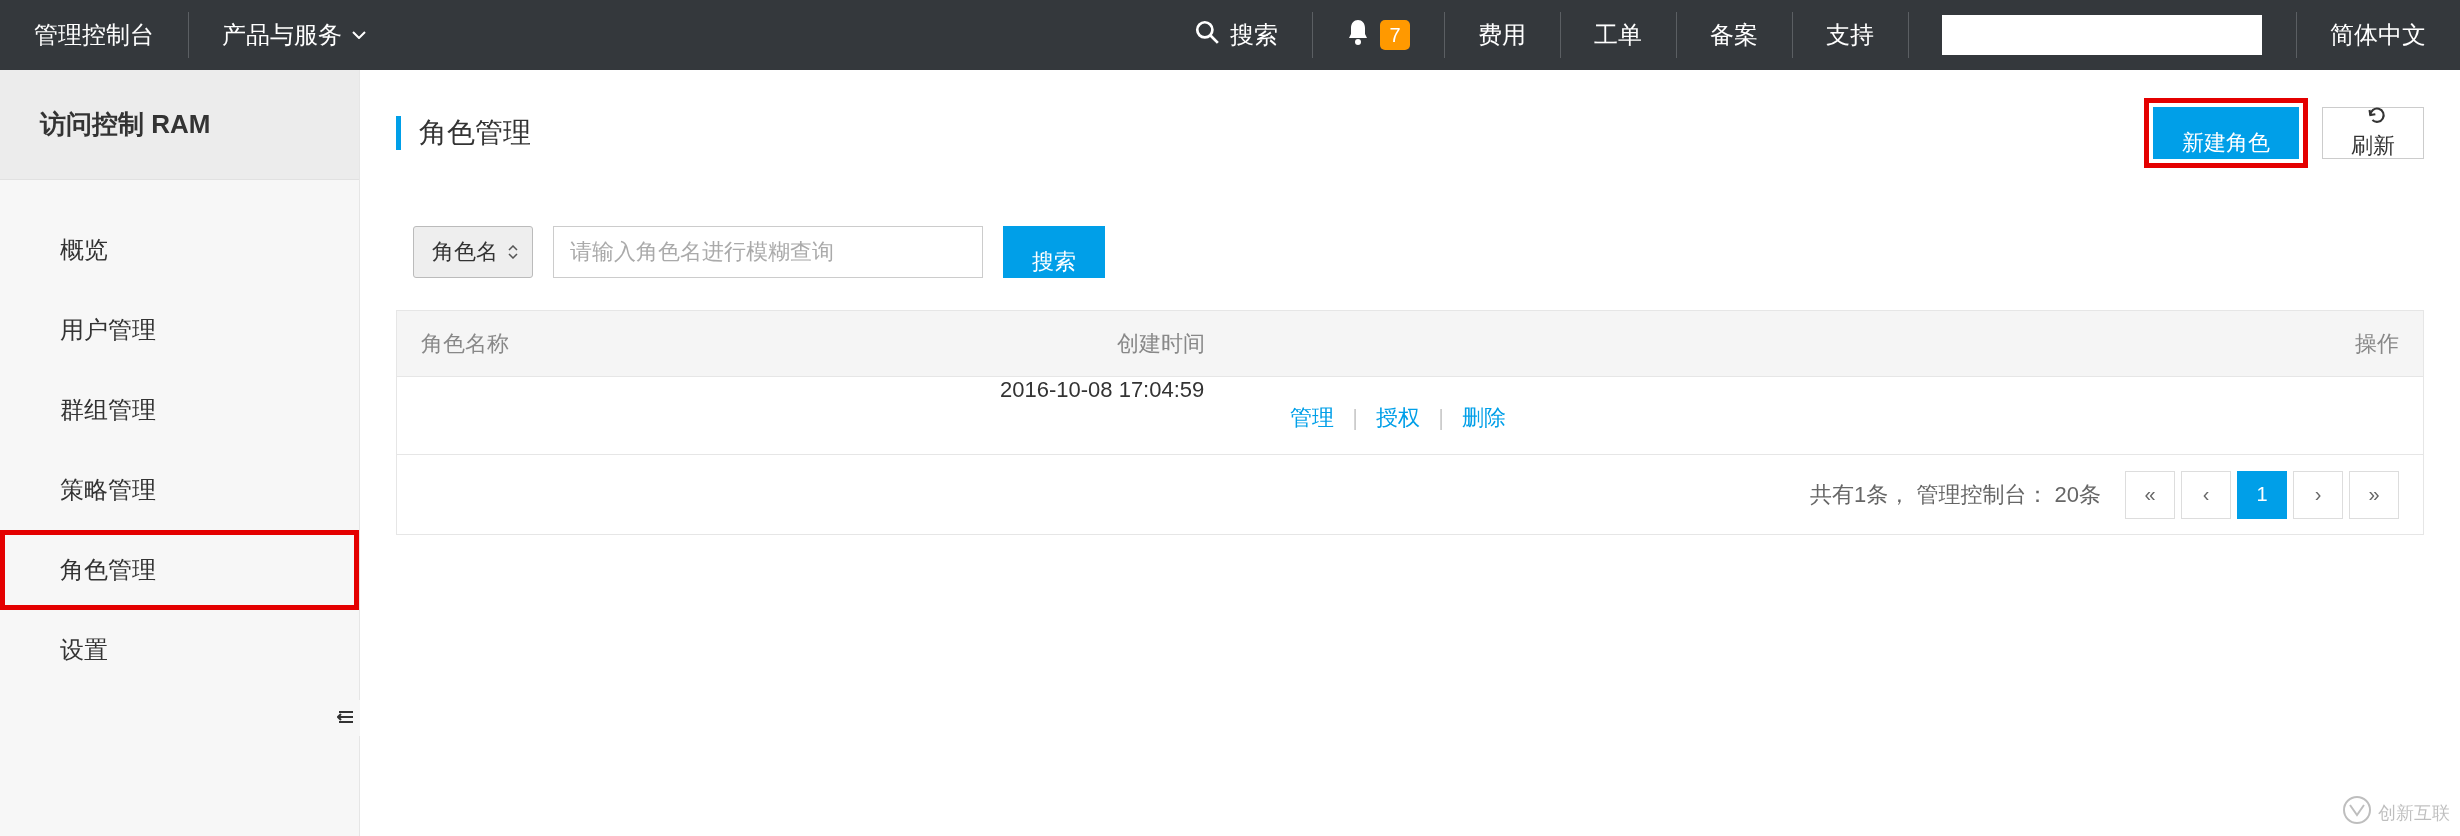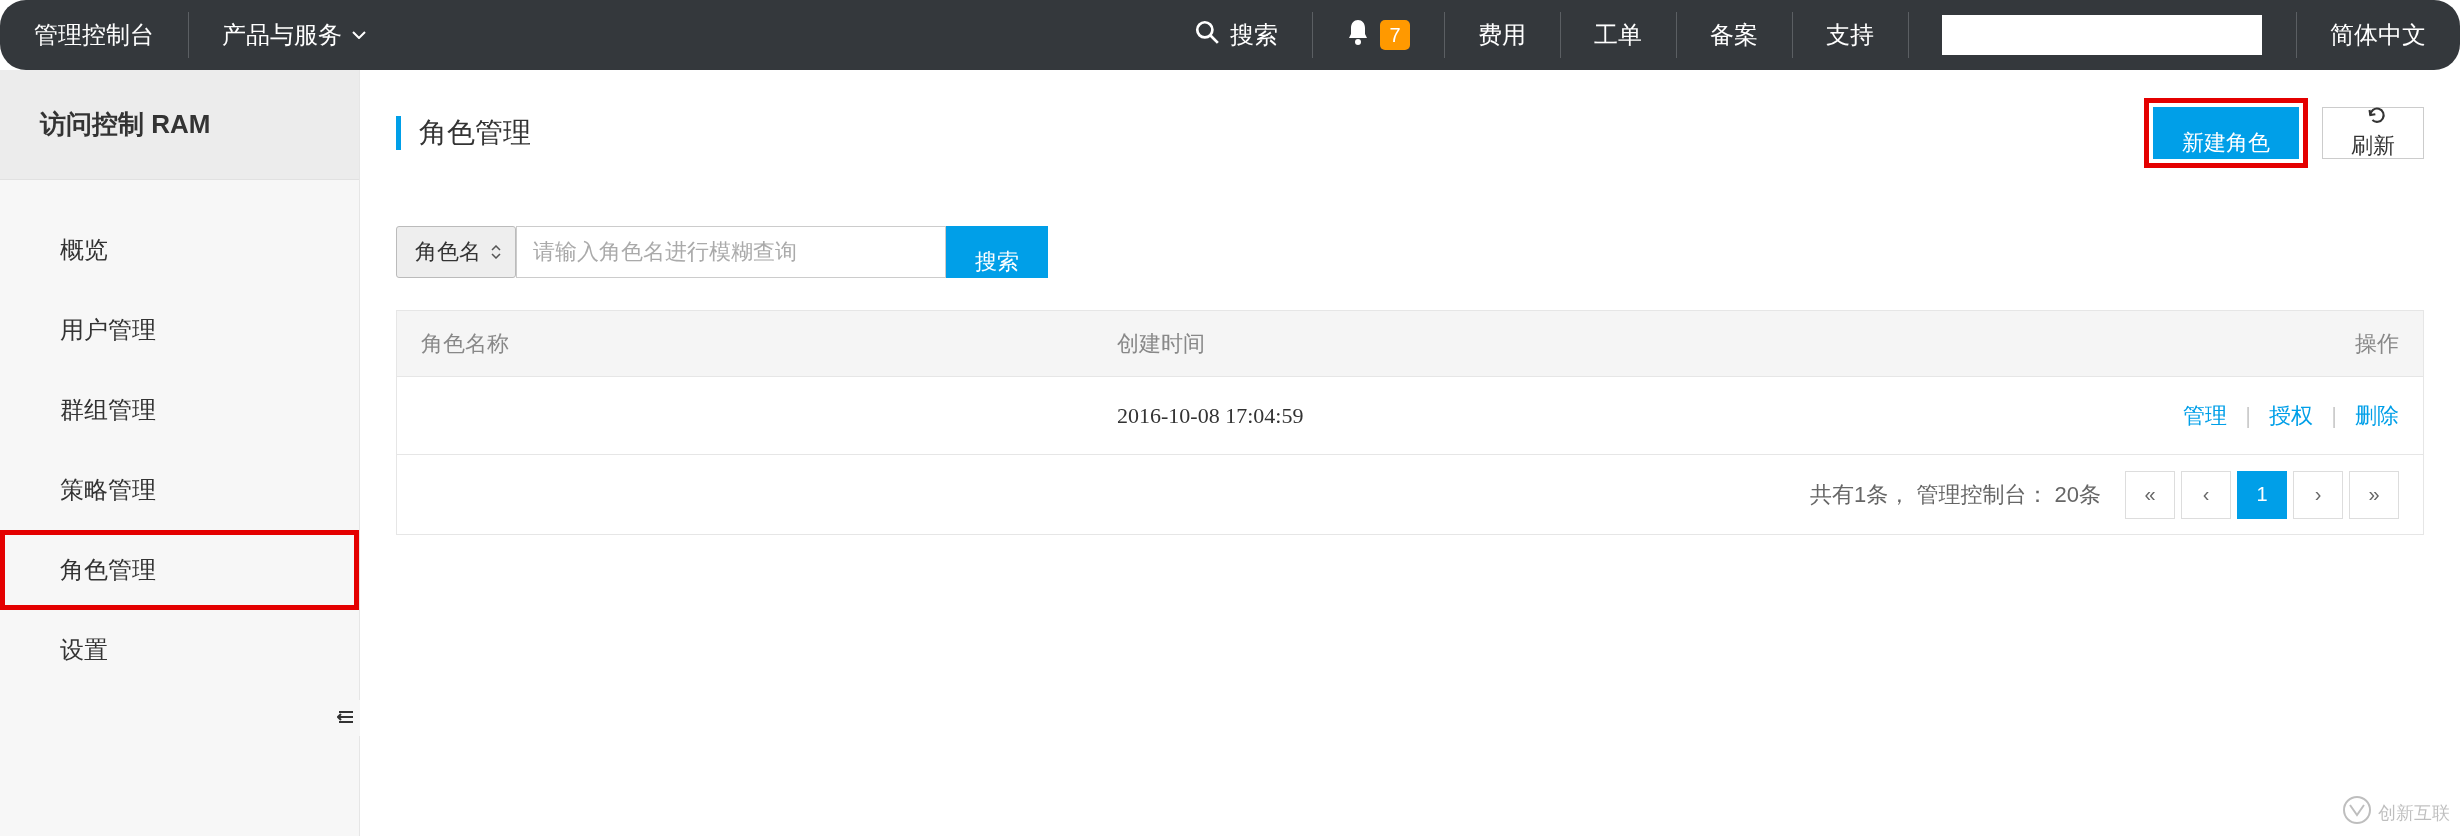--- a/index.html
+++ b/index.html
@@ -1,20 +1,20 @@
 <!DOCTYPE html>
 <html><head>
 <meta charset="utf-8">
 <style>
   * { box-sizing: border-box; margin: 0; padding: 0; }
   html, body { width: 2460px; height: 836px; font-family: "Helvetica Neue", Helvetica, Arial, "PingFang SC", "Microsoft YaHei", sans-serif; font-size: 22px; color: #333; background: #fff; }
   body { position: relative; }
 
   
-  .topbar { height: 70px; width: 100%; background: #34383c; color: #fff; display: flex; align-items: stretch; font-size: 24px; border-radius: 26px; }
+  .topbar { height: 70px; width: 100%; background: #34383c; color: #fff; display: flex; align-items: stretch; font-size: 24px; }
   .topbar .left { display: flex; align-items: stretch; }
   .topbar .cell { display: flex; align-items: center; padding: 0 34px; position: relative; }
   .topbar .cell + .cell::before { content:""; position:absolute; left:0; top:12px; bottom:12px; width:1px; background:#5b5f63; }
   .topbar .dropdown-caret { display:inline-block; margin-left:10px; }
   .topbar .dropdown-caret svg { width:14px; height:8px; display:block; }
   .topbar .spacer { flex: 1; }
   .topbar .right { display: flex; align-items: stretch; }
   .topbar .search-cell svg { width:26px; height:26px; margin-right:10px; }
   .topbar .bell-cell svg { width:24px; height:28px; }
   .topbar .badge { background:#f90; color:#fff; border-radius:5px; min-width:30px; height:30px; line-height:30px; text-align:center; font-size:20px; margin-left:10px; padding:0 4px; }
@@ -39,33 +39,33 @@
   .title-marker { width: 5px; height: 34px; background: #009fe8; margin-right: 18px; }
   .page-title { font-size: 28px; font-weight: 500; color: #333; }
   .header-actions { display:flex; align-items:center; gap: 14px; }
   .btn { height: 52px; padding: 0 28px; display:inline-flex; align-items:flex-end; justify-content:center; font-size: 22px; cursor:pointer; border:1px solid transparent; white-space:nowrap; }
   .btn-primary { background:#009fe8; color:#fff; }
   .btn-default { background:#fff; color:#333; border:1px solid #ccc;flex-direction:column; }
   .btn-default svg { width:20px; height:20px; margin-right:8px; }
   .highlight-box { border: 5px solid #e40000; padding: 4px; }
 
   
-  .search-row { display:flex; align-items:center; margin-top: 60px; }
+  .search-row { display:flex; align-items:center; gap: 20px; margin-top: 60px; margin-left: 17px; }
   .select-like { height: 52px; padding: 0 14px 0 18px; border:1px solid #bbb; background:#eee; display:inline-flex; align-items:center; gap:10px; font-size: 22px; color:#333; cursor:pointer; border-radius:3px; }
   .select-like .spinner { display:flex; flex-direction:column; gap:2px; }
   .select-like .spinner svg { width:10px; height:6px; display:block; }
   .search-input { height: 52px; width: 430px; border:1px solid #ccc; padding: 12px 16px; font-size: 22px; color:#333; outline:none; }
   .search-input::placeholder { color:#aaa; }
 
   
   .table-wrap { margin-top: 32px; border:1px solid #e6e6e6; border-bottom:none; }
   .t-head { height: 66px; background:#f5f5f5; display:flex; align-items:center; color:#888; font-size:22px; border-bottom:1px solid #e6e6e6; }
-  .t-row { height: 78px; display:flex; align-items:center; border-bottom:1px solid #e6e6e6; font-size:22px; }
+  .t-row { height: 78px; display:flex; align-items:center; border-bottom:1px solid #e6e6e6; font-size:22px;flex-direction:column; }
   .col-name { width: 720px; padding-left: 24px; }
-  .col-created { width: 820px; text-align:left;font-family:Liberation Serif, serif; }
+  .col-created { width: 820px; text-align:left; }
   .col-ops { flex:1; text-align:right; padding-right: 24px; color:#888; }
   .t-row .col-created { color:#333; }
   .t-row .col-name a { color:#009fe8; text-decoration:none; }
   .ops-links a { color:#009fe8; text-decoration:none; }
   .ops-links .sep { color:#ccc; margin: 0 12px; }
 
   
   .table-footer { height: 80px; display:flex; align-items:center; justify-content:flex-end; padding-right: 24px; gap: 24px; border:1px solid #e6e6e6; border-top:none; background:#fff; font-size:22px; color:#666; }
   .pagination { display:flex; gap: 6px; }
   .page-btn { width: 50px; height: 48px; border:1px solid #ddd; display:flex; align-items:center; justify-content:center; background:#fff; color:#666; cursor:pointer; font-size:20px; }

